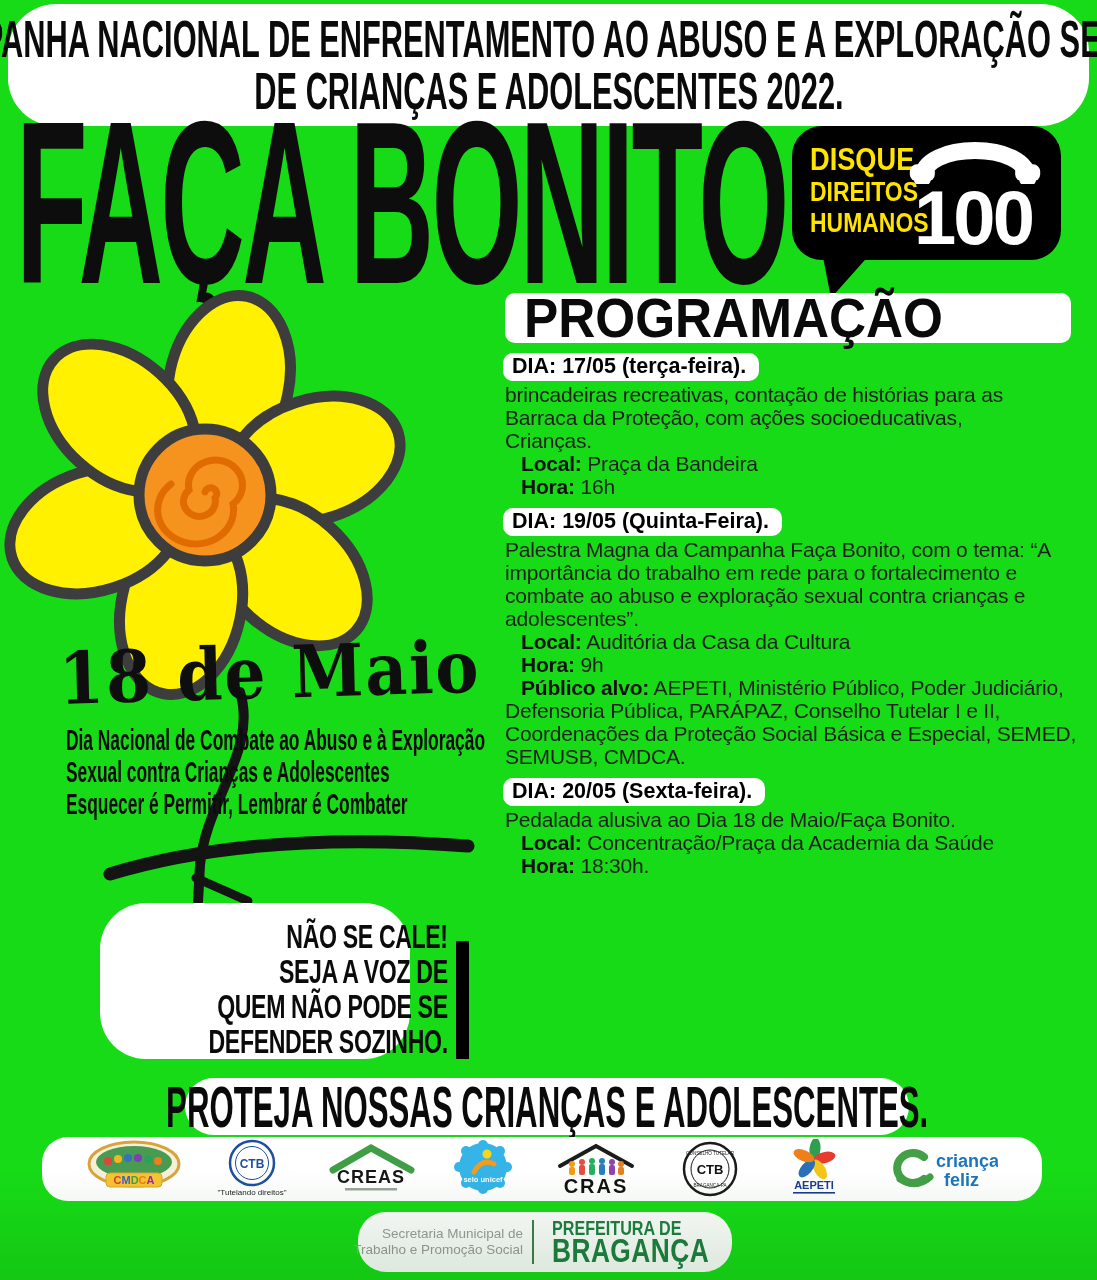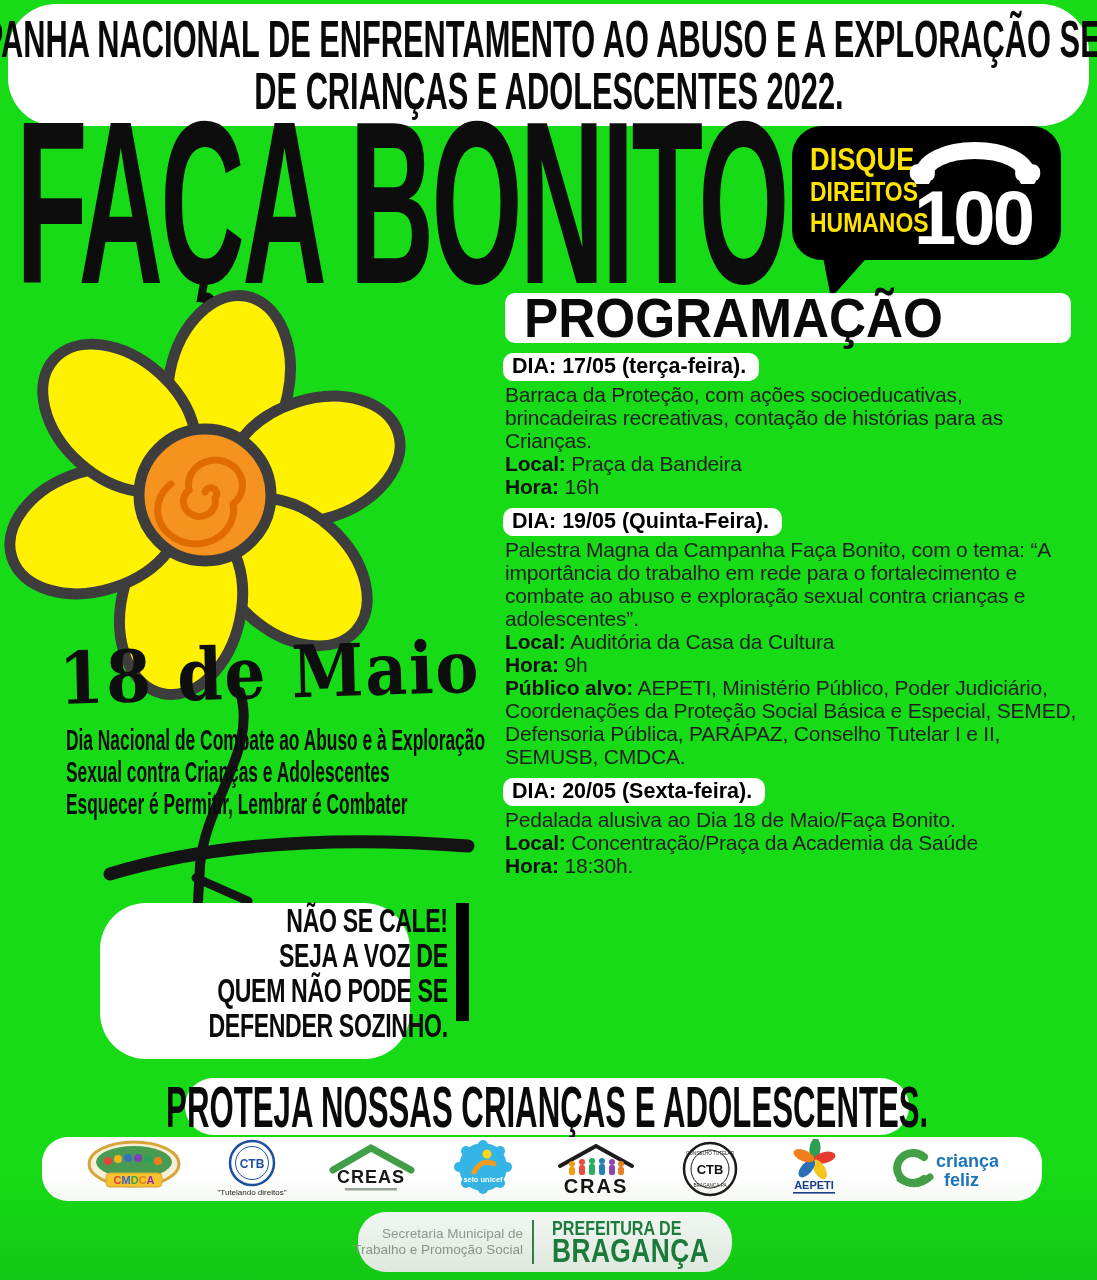--- a/index.html
+++ b/index.html
@@ -53,24 +53,24 @@
   .schedule{position:absolute;left:505px;top:293px;width:566px;}
   .prog-box{background:#fff;border-radius:10px;height:50px;display:flex;align-items:center;
     padding-left:19px;margin-bottom:6px;}
   .prog-title{font-size:54px;font-weight:bold;color:#0a0a0a;white-space:nowrap;
     transform:scale(.95,1.02);transform-origin:left center;letter-spacing:0px;}
   .sec{margin-top:10px;}
   .day-pill{display:inline-block;background:#fff;border-radius:10px;
     padding:1px 13px 2px 9px;font-size:21.5px;font-weight:bold;color:#000;margin:0 0 2px -2px;
     white-space:nowrap;}
   .s-line{font-size:21px;line-height:23px;color:#1f1f1f;white-space:nowrap;letter-spacing:-0.2px;}
-  .s-line b{color:#111;}
+  .s-line b{color:#111;margin-left:16px;}
   
   .callout{position:absolute;left:100px;top:903px;width:310px;height:156px;background:#fff;
-    border-radius:46px;display:flex;align-items:flex-start;box-sizing:border-box;padding:0 20px 0 6px;}
+    border-radius:46px;display:flex;align-items:flex-end;box-sizing:border-box;padding:0 20px 0 6px;}
   .callout-text{flex:1;text-align:right;font-weight:bold;color:#0b0b0b;
     font-size:33px;line-height:35px;letter-spacing:-0.5px;
     transform:scale(.70,1);transform-origin:right center;white-space:nowrap;}
   .callout-bar{width:13px;height:118px;background:#000;margin-left:8px;flex:none;}
   
   .proteja{position:absolute;left:185px;top:1078px;width:724px;height:57px;background:#fff;
     border-radius:32px;display:flex;align-items:center;justify-content:center;}
   .proteja span{font-size:52px;font-weight:bold;color:#0a0a0a;white-space:nowrap;
     transform:scale(.60,1.12);}
   
@@ -146,41 +146,41 @@
 
   <div class="schedule">
     <div class="prog-box">
       <span class="prog-title">PROGRAMAÇÃO</span>
     </div>
     <div id="schedule-sections">
 
   <div class="sec">
     <div class="day-pill">DIA: 17/05 (terça-feira).</div>
     <div class="sec-lines">
+            <div class="s-line">brincadeiras recreativas, contação de histórias para as</div>
             <div class="s-line">Barraca da Proteção, com ações socioeducativas,</div>
-            <div class="s-line">brincadeiras recreativas, contação de histórias para as</div>
             <div class="s-line">Crianças.</div>
             <div class="s-line"><b>Local:</b> Praça da Bandeira</div>
             <div class="s-line"><b>Hora:</b> 16h</div>
           </div>
   </div>
 
 
   <div class="sec">
     <div class="day-pill">DIA: 19/05 (Quinta-Feira).</div>
     <div class="sec-lines">
             <div class="s-line">Palestra Magna da Campanha Faça Bonito, com o tema: “A</div>
             <div class="s-line">importância do trabalho em rede para o fortalecimento e</div>
             <div class="s-line">combate ao abuso e exploração sexual contra crianças e</div>
             <div class="s-line">adolescentes”.</div>
             <div class="s-line"><b>Local:</b> Auditória da Casa da Cultura</div>
             <div class="s-line"><b>Hora:</b> 9h</div>
             <div class="s-line"><b>Público alvo:</b> AEPETI, Ministério Público, Poder Judiciário,</div>
+            <div class="s-line">Defensoria Pública, PARÁPAZ, Conselho Tutelar I e II,</div>
             <div class="s-line">Coordenações da Proteção Social Básica e Especial, SEMED,</div>
-            <div class="s-line">Defensoria Pública, PARÁPAZ, Conselho Tutelar I e II,</div>
             <div class="s-line">SEMUSB, CMDCA.</div>
           </div>
   </div>
 
   <div class="sec">
     <div class="day-pill">DIA: 20/05 (Sexta-feira).</div>
     <div class="sec-lines">
             <div class="s-line">Pedalada alusiva ao Dia 18 de Maio/Faça Bonito.</div>
             <div class="s-line"><b>Local:</b> Concentração/Praça da Academia da Saúde</div>
             <div class="s-line"><b>Hora:</b> 18:30h.</div>

